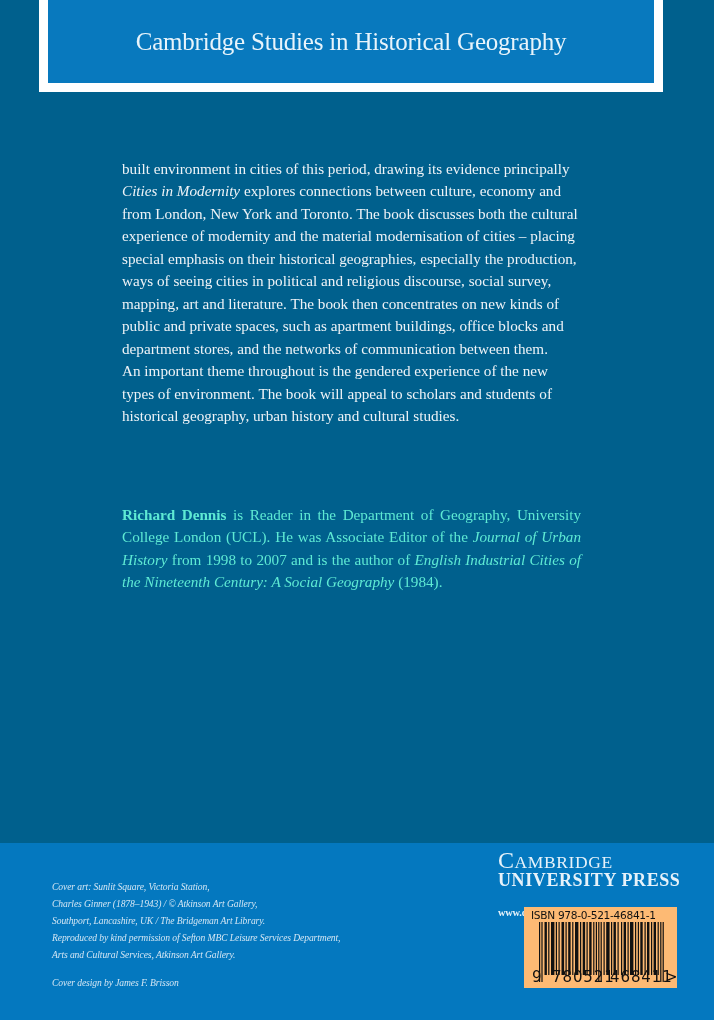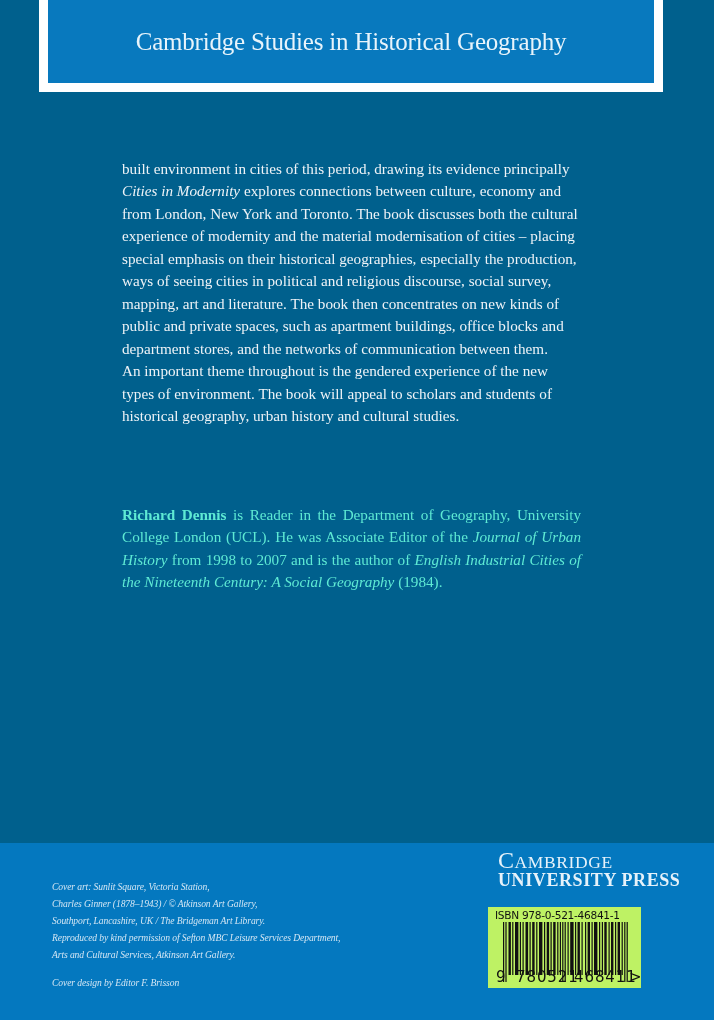--- a/index.html
+++ b/index.html
@@ -123,25 +123,25 @@
       font-family: Liberation Serif, serif;
       font-weight: bold;
       font-size: 10.4px;
       line-height: 14px;
       margin-top: 19px;
       white-space: nowrap;
       letter-spacing: -0.2px;
     }
     .barcode-box {
       position: absolute;
-      left: 488px;
+      left: 524px;
       top: 907px;
       width: 153px;
       height: 81px;
-      background: #bef264;
+      background: #fdba74;
     }
     .isbn-text {
       position: absolute;
       left: 7px;
       top: 2px;
       font-family: "DejaVu Sans", "Liberation Sans", sans-serif;
       font-size: 10.6px;
       color: #111;
       white-space: nowrap;
       letter-spacing: -0.3px;
@@ -195,21 +195,21 @@
 <p class="bio"><b>Richard Dennis</b><span> is Reader in the Department of Geography, University College London (UCL). He was Associate Editor of the </span><i>Journal of Urban History</i><span> from 1998 to 2007 and is the author of </span><i>English Industrial Cities of the Nineteenth Century: A Social Geography</i><span> (1984).</span></p>
 
 <div class="footer-band"></div>
 
 <div class="credits">
   <div>Cover art: Sunlit Square, Victoria Station,</div>
   <div>Charles Ginner (1878–1943) / © Atkinson Art Gallery,</div>
   <div>Southport, Lancashire, UK / The Bridgeman Art Library.</div>
   <div>Reproduced by kind permission of Sefton MBC Leisure Services Department,</div>
   <div>Arts and Cultural Services, Atkinson Art Gallery.</div>
-  <div class="design">Cover design by Editor F. Brisson</div>
+  <div class="design">Cover design by James F. Brisson</div>
 </div>
 
 <div class="press-logo">
   <div class="press-name"><span class="big">C</span><span>AMBRIDGE</span></div>
   <div class="press-sub">UNIVERSITY PRESS</div>
   <div class="press-url">www.cambridge.org</div>
 </div>
 
 <div class="barcode-box">
   <div class="isbn-text">ISBN 978-0-521-46841-1</div>

